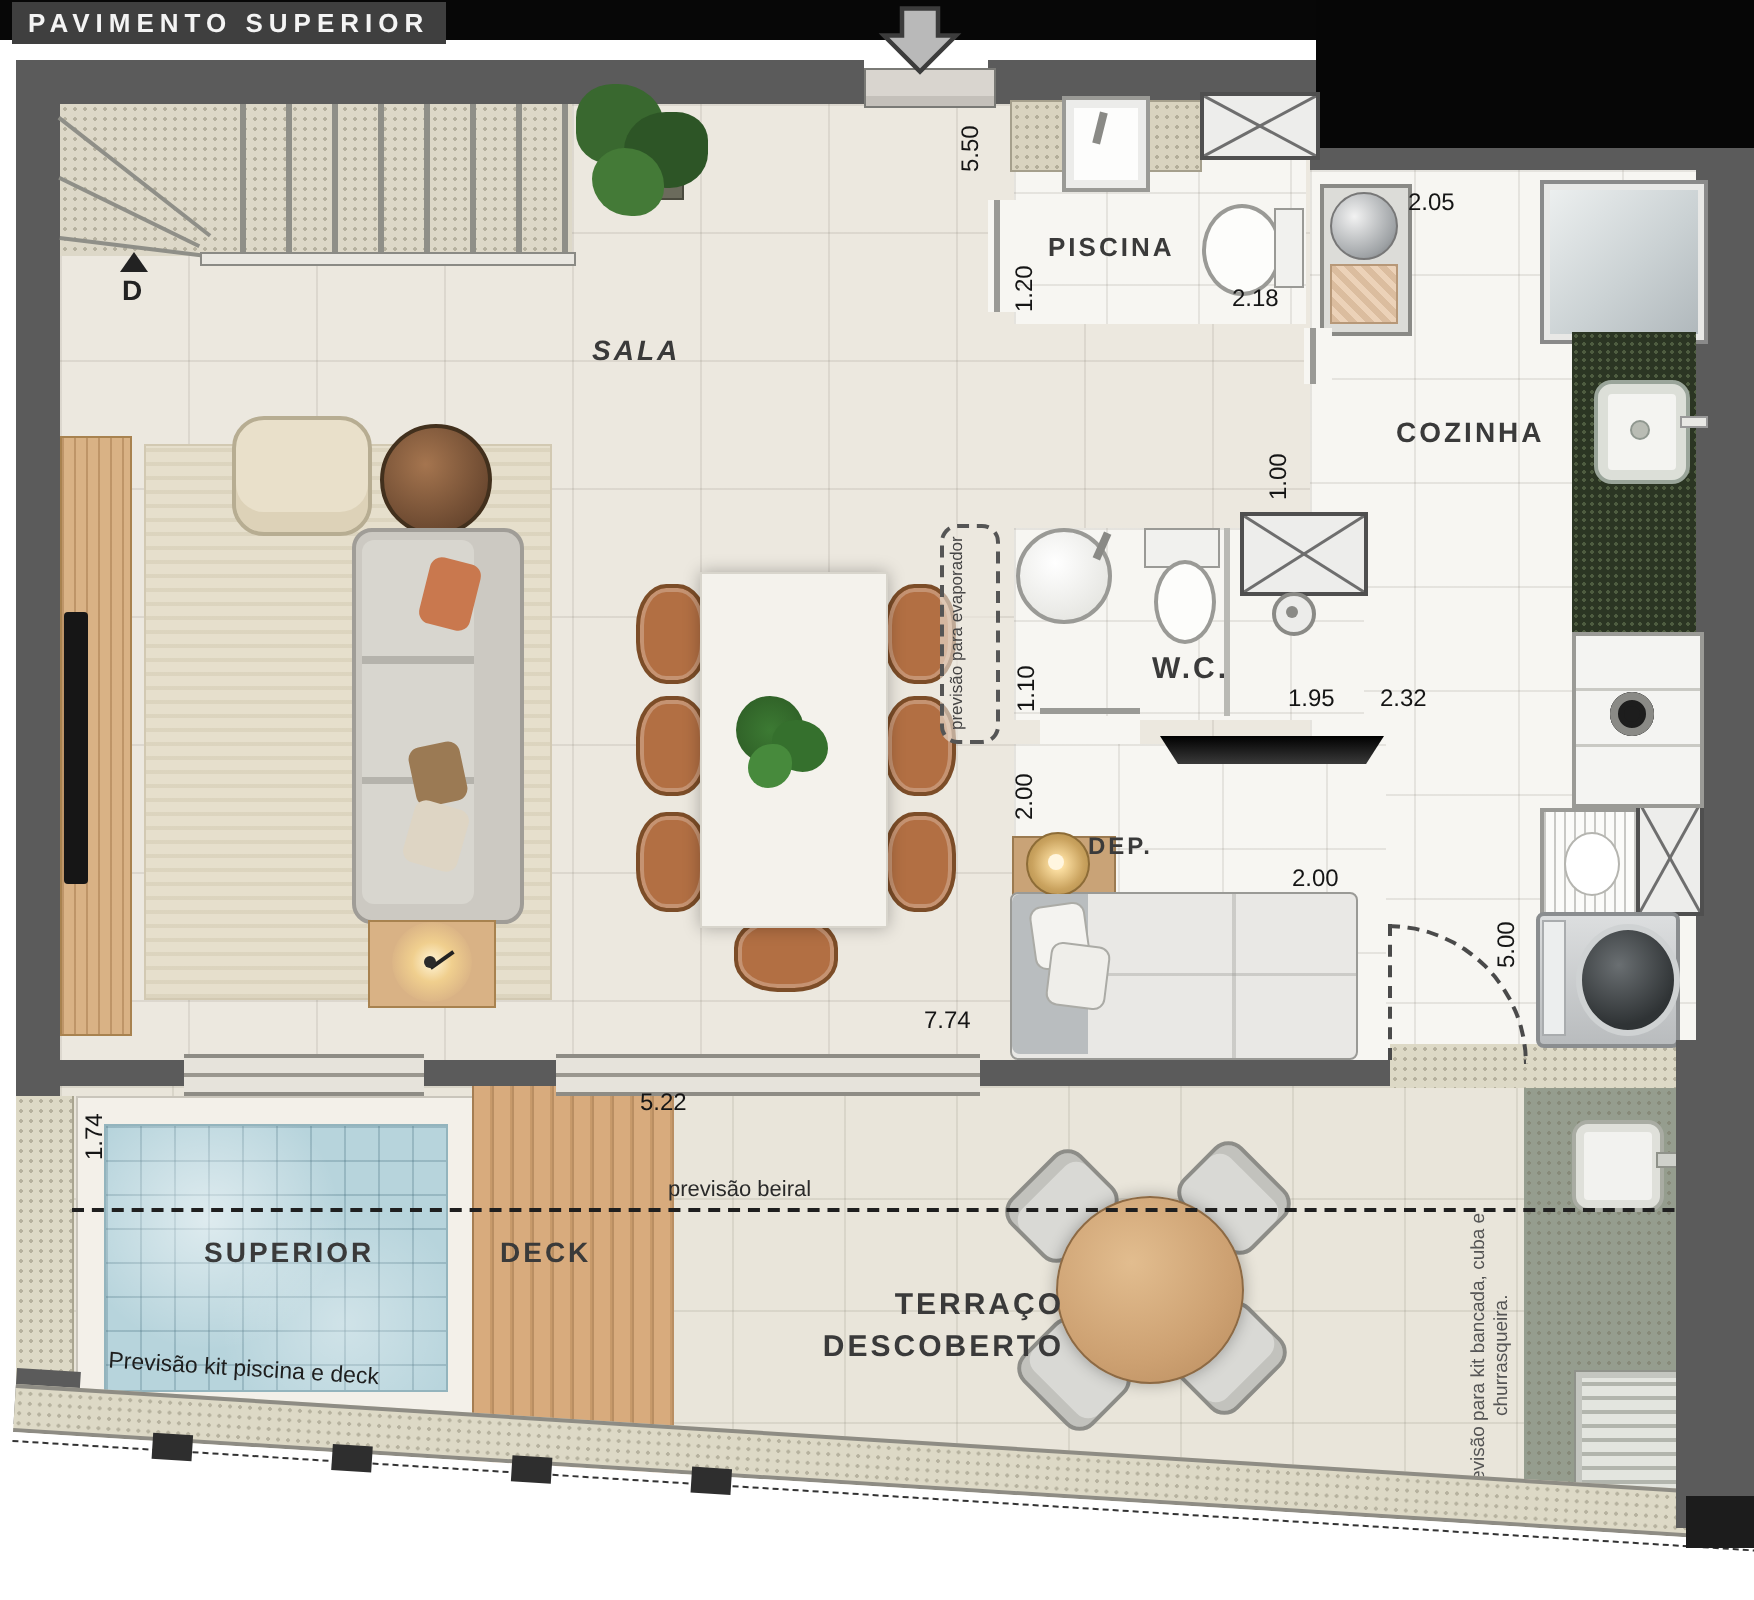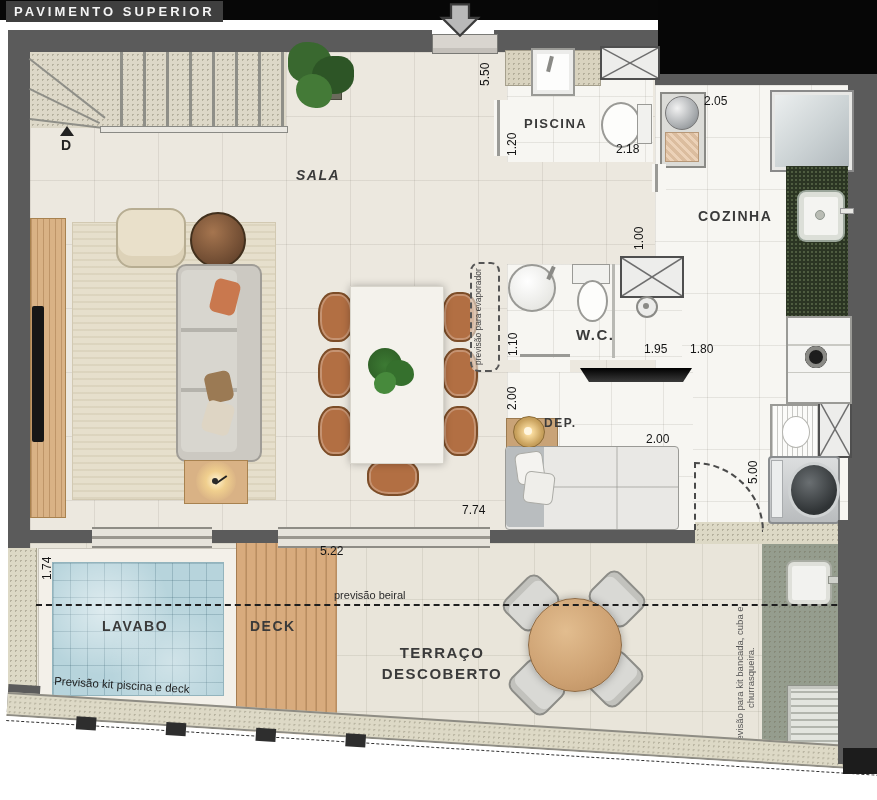--- a/index.html
+++ b/index.html
@@ -202,32 +202,32 @@
   <div class="abs" style="left:302px;top:58px;width:38px;height:40px;background:#6b6b5c;border:1px solid #4a4a3e;z-index:13;"></div>
   <div class="abs" style="left:288px;top:42px;width:44px;height:40px;border-radius:48% 60% 55% 45%;background:#39682f;z-index:14;"></div>
   <div class="abs" style="left:312px;top:56px;width:42px;height:38px;border-radius:60% 45% 55% 60%;background:#2d5526;z-index:14;"></div>
   <div class="abs" style="left:296px;top:74px;width:36px;height:34px;border-radius:50% 60% 45% 60%;background:#447a37;z-index:14;"></div>
 
   <div class="room" style="left:296px;top:167px;font-style:italic;">SALA</div>
   <div class="room" style="left:524px;top:116px;font-size:13px;">PISCINA</div>
   <div class="room" style="left:698px;top:208px;">COZINHA</div>
   <div class="room" style="left:552px;top:326px;font-size:15px;margin-left:24px;">W.C.</div>
   <div class="room" style="left:544px;top:416px;font-size:12px;">DEP.</div>
-  <div class="room" style="left:102px;top:618px;">LAVABO</div>
+  <div class="room" style="left:102px;top:618px;">SUPERIOR</div>
   <div class="room" style="left:250px;top:618px;">DECK</div>
-  <div class="room" style="left:352px;top:642px;width:180px;text-align:center;font-size:15px;line-height:1.4;">TERRAÇO DESCOBERTO</div>
+  <div class="room" style="left:352px;top:642px;width:180px;text-align:right;font-size:15px;line-height:1.4;">TERRAÇO DESCOBERTO</div>
 
   <div class="dim vdim" style="left:478px;top:56px;height:36px;">5.50</div>
   <div class="dim vdim" style="left:505px;top:128px;height:32px;">1.20</div>
   <div class="dim" style="left:616px;top:142px;">2.18</div>
   <div class="dim" style="left:704px;top:94px;">2.05</div>
   <div class="dim vdim" style="left:632px;top:222px;height:32px;">1.00</div>
   <div class="dim vdim" style="left:506px;top:328px;height:32px;">1.10</div>
   <div class="dim" style="left:644px;top:342px;">1.95</div>
-  <div class="dim" style="left:690px;top:342px;">1.80</div>
+  <div class="dim" style="left:690px;top:342px;">2.32</div>
   <div class="dim vdim" style="left:505px;top:380px;height:36px;">2.00</div>
   <div class="dim" style="left:646px;top:432px;">2.00</div>
   <div class="dim" style="left:462px;top:503px;">7.74</div>
   <div class="dim vdim" style="left:746px;top:454px;height:36px;">5.00</div>
   <div class="dim" style="left:320px;top:544px;">5.22</div>
   <div class="dim vdim" style="left:40px;top:550px;height:36px;">1.74</div>
 
   <div class="note vnote" style="left:470px;top:262px;width:30px;height:110px;border:2px dashed #555;border-radius:9px;font-size:8.5px;color:#444;text-align:center;padding:2px 1px;box-sizing:border-box;background:rgba(236,232,223,.6);z-index:20;">previsão para evaporador</div>
   <div class="abs" style="left:36px;top:604px;width:841px;height:0;border-top:2px dashed #1f1f1f;z-index:22;"></div>
   <div class="note" style="left:334px;top:589px;font-size:11px;color:#2a2a2a;z-index:22;">previsão beiral</div>

